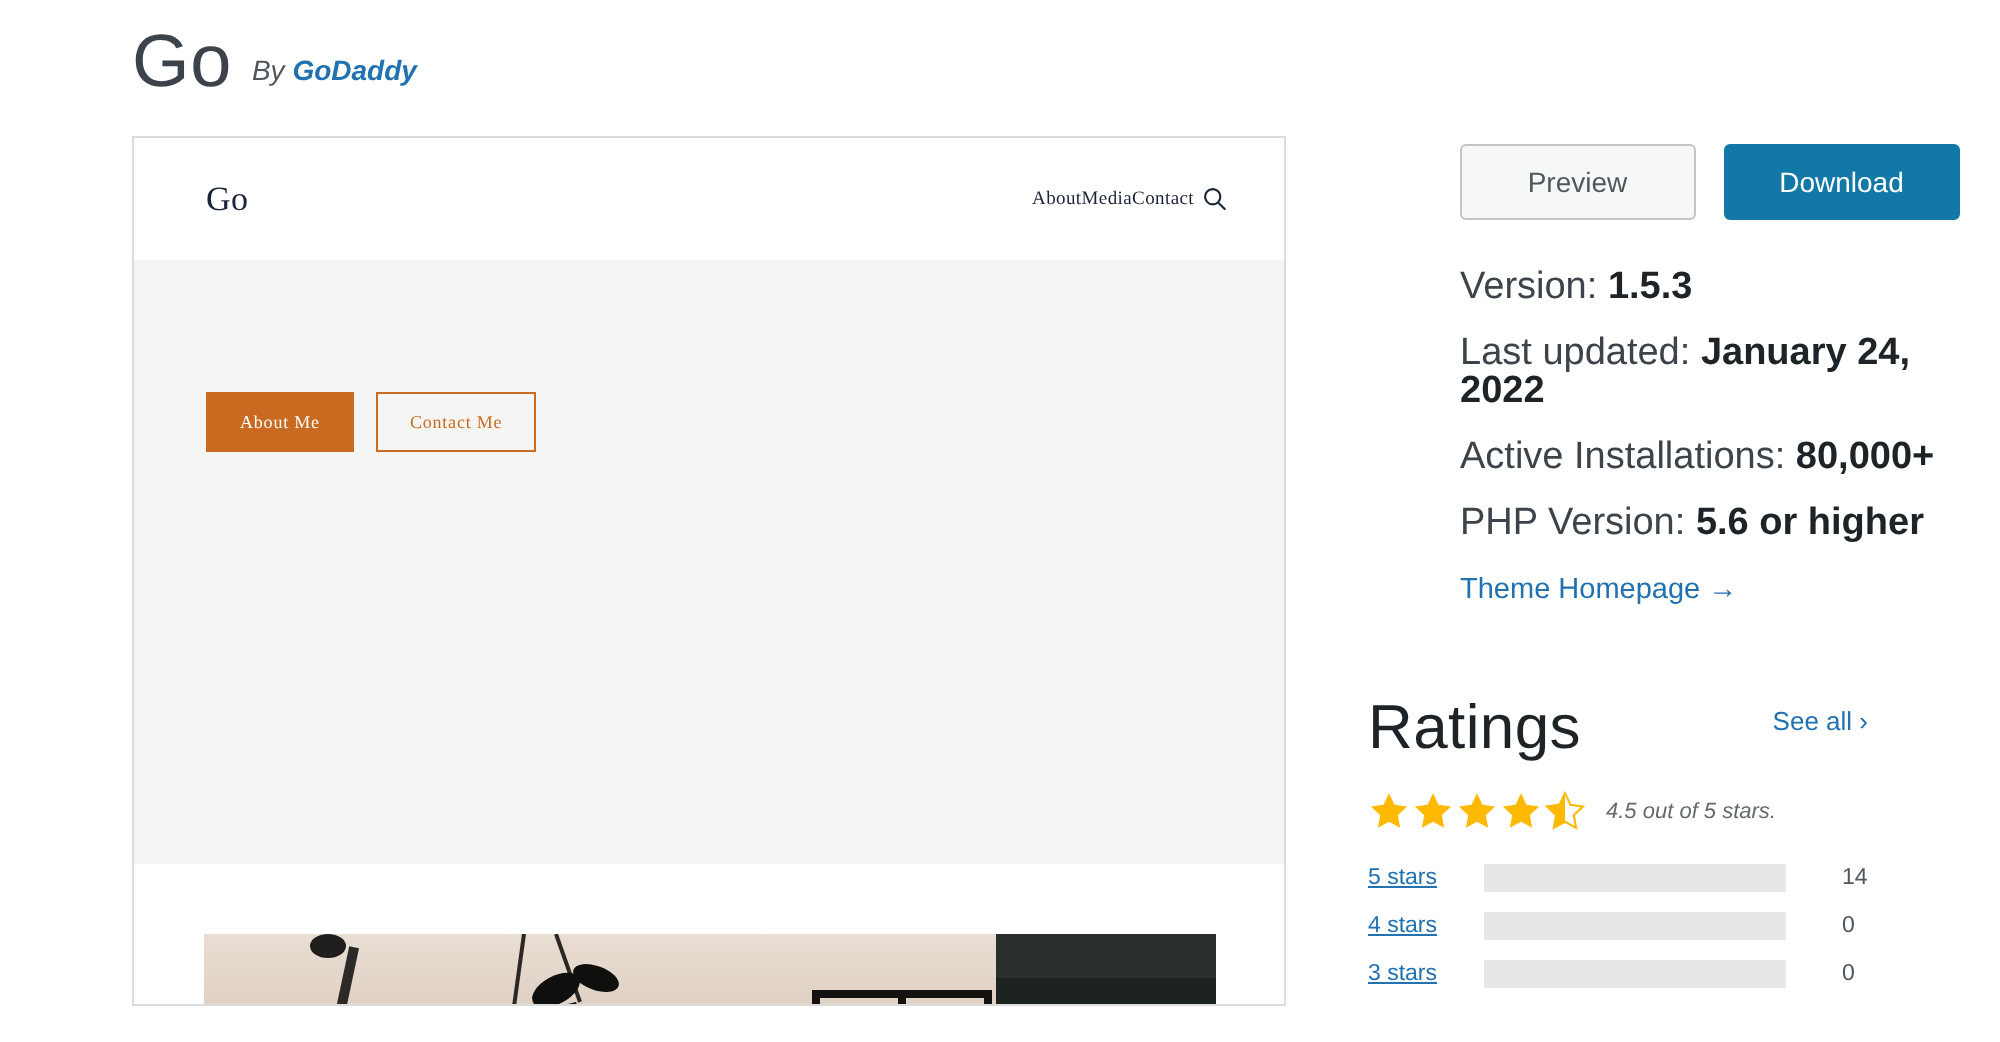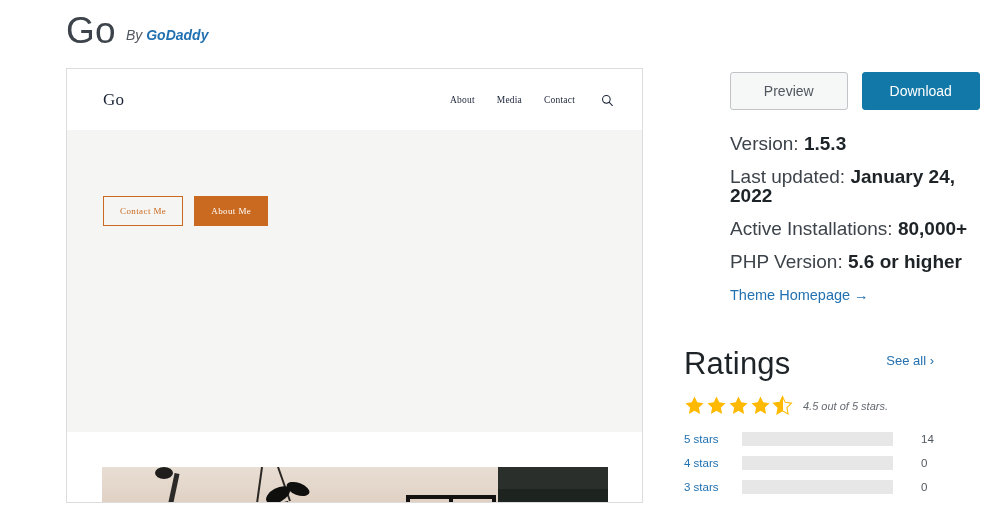--- a/index.html
+++ b/index.html
@@ -41,21 +41,21 @@
   .site-topbar {
     height: 61px; background: #ffffff;
     display: flex; align-items: center;
     padding: 0 28px 0 36px;
   }
   .site-logo {
     font-family: "Liberation Serif", serif;
     font-size: 17px; color: #1b2437; letter-spacing: .2px;
   }
   .site-nav {
-    margin-left: auto; display: flex; align-items: center; gap: 22px;
+    margin-left: auto; display: flex; align-items: center; 
   }
   .site-nav a {
     font-family: "Liberation Serif", serif;
     font-size: 9.5px; color: #1b2437; text-decoration: none;
     letter-spacing: .2px;
   }
   .search-icon { display: block; width: 13px; height: 13px; margin-left: 4px; }
 
   .hero {
     background: #f5f5f4;
@@ -125,21 +125,21 @@
   }
   .stars-row { margin-top: 14px; display: flex; align-items: center; gap: 10px; text-align: center; }
   .stars { display: flex; gap: 1px; }
   .star-note { font-size: 11px; font-style: italic; color: #646970; }
 
   .bars { margin-top: 13px; }
   .bar-row {
     display: flex; align-items: center; height: 19px; margin-bottom: 5px;
   }
   .bar-label {
-    width: 58px; font-size: 11.5px; color: #2271b1; cursor: pointer;
+    width: 58px; font-size: 11.5px; color: #2271b1; cursor: pointer; text-decoration: underline;
   }
   .bar-track {
     width: 151px; height: 14px; background: #e7e7e8; position: relative;
   }
   .bar-fill { height: 100%; background: #ffb900; }
   .bar-count {
     width: 36px; text-align: left; padding-left: 28px;
     font-size: 11.5px; color: #50575e;
   }
 </style>
@@ -168,22 +168,22 @@
           <svg viewBox="0 0 16 16" width="13" height="13" fill="none" stroke="#1b2437" stroke-width="1.3">
             <circle cx="6.6" cy="6.6" r="4.7"></circle>
             <line x1="10.2" y1="10.4" x2="14" y2="14.2" stroke-linecap="round"></line>
           </svg>
         </span>
       </nav>
     </div>
 
     <div class="hero">
       <div class="hero-buttons">
+        <span class="btn-hero filled">About Me</span>
         <span class="btn-hero outline">Contact Me</span>
-        <span class="btn-hero filled">About Me</span>
       </div>
     </div>
 
     <div class="photo-band">
       <div class="photo">
         <svg width="506" height="140" viewBox="0 0 506 140">
           <defs>
             <linearGradient id="ceil" x1="0" y1="0" x2="0" y2="1">
               <stop offset="0" stop-color="#e9ded4"></stop>
               <stop offset="1" stop-color="#d9c8b8"></stop>

